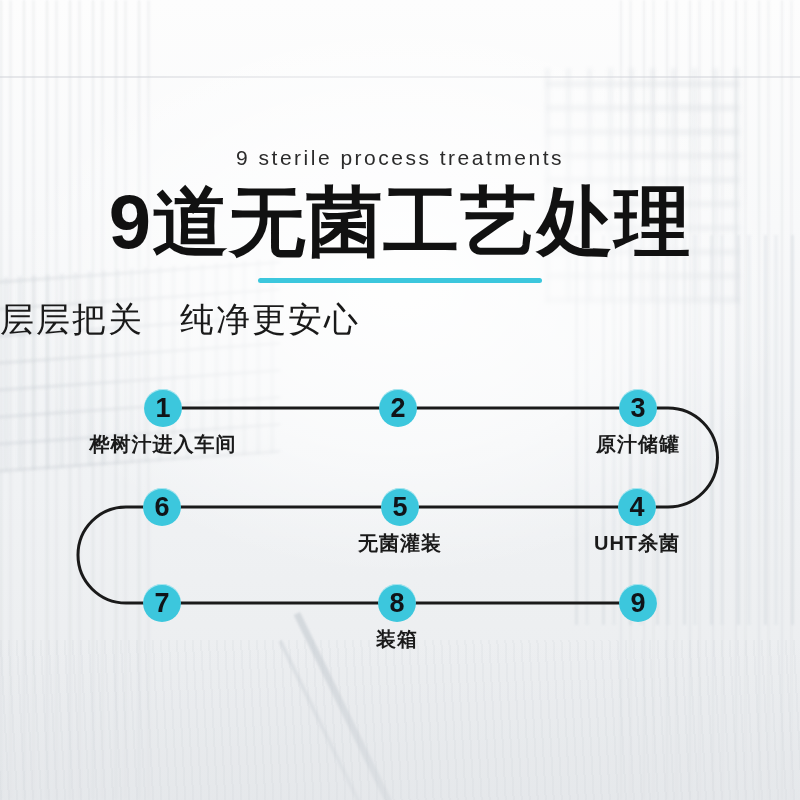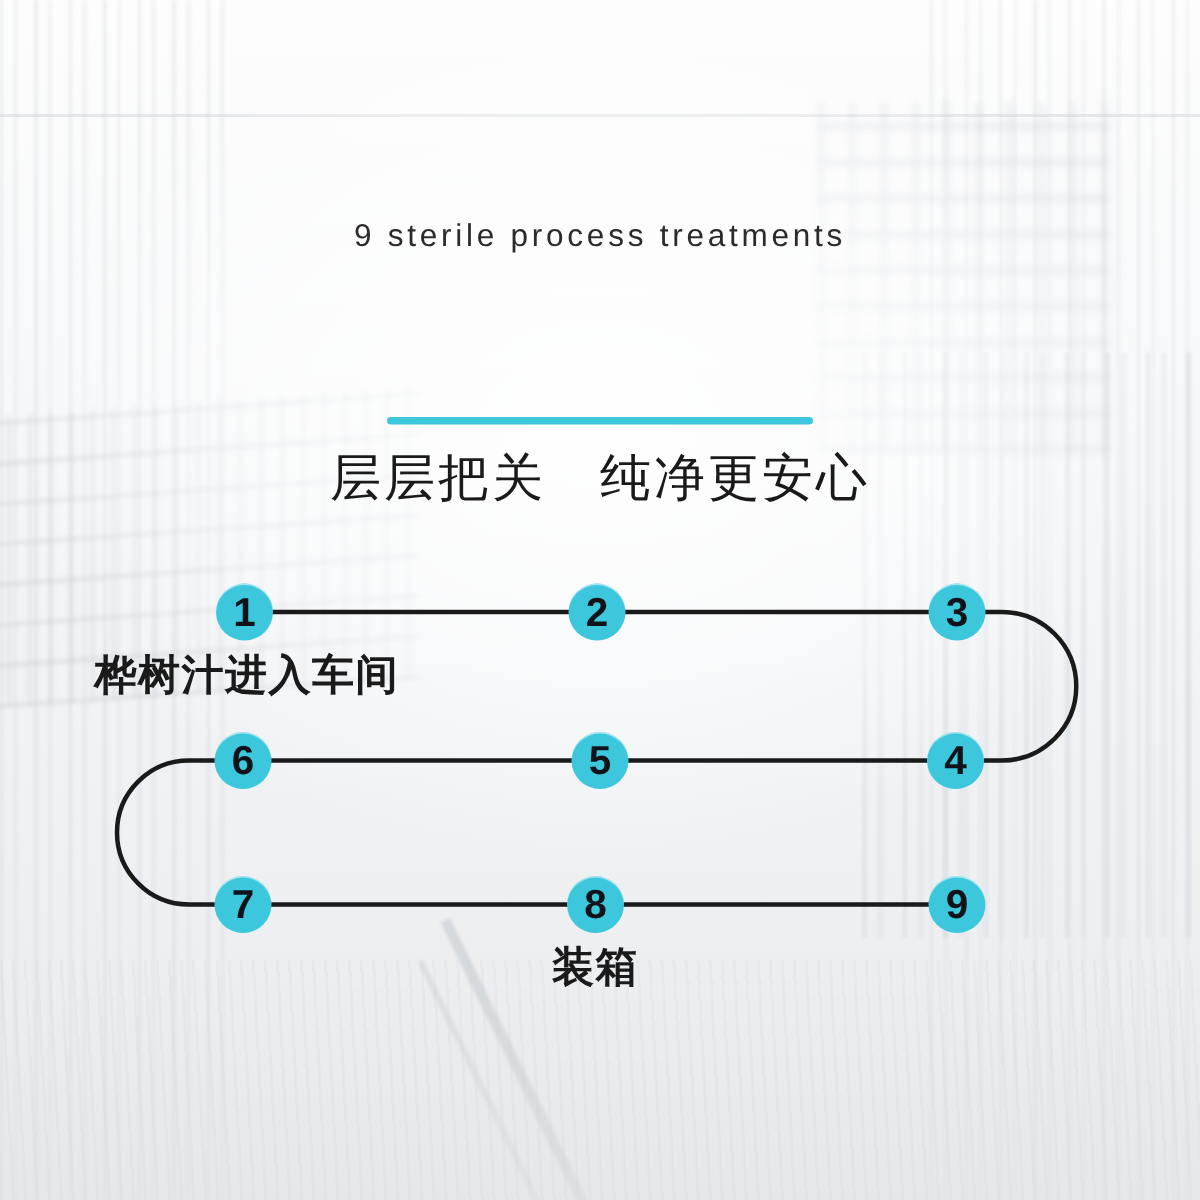--- a/index.html
+++ b/index.html
@@ -87,21 +87,20 @@
     letter-spacing:1px;
     white-space:nowrap;
   }
   .title-divider{
     position:absolute;left:258px;top:278px;
     width:284px;height:5px;border-radius:3px;
     background:var(--accent,#3CC7DD);
   }
   .tagline{
     position:absolute;left:0;right:0;top:297px;
-    text-align:center;
     font-size:34px;line-height:44px;
     font-weight:500;color:#1a1a1a;
     letter-spacing:2px;
   }
 
   
   .flow-lines{position:absolute;left:0;top:0;pointer-events:none;}
   .flow-path{fill:none;stroke:var(--line,#1A1A1A);stroke-width:3;}
   .step{
     position:absolute;width:200px;
@@ -111,21 +110,21 @@
     width:38px;height:38px;margin:0 auto;
     border-radius:50%;
     background:var(--accent,#3CC7DD);
     box-shadow:inset 0 1px 0 rgba(255,255,255,.55);
     display:flex;align-items:center;justify-content:center;
     font-size:27px;font-weight:bold;color:#101418;
     line-height:1;
   }
   .step-label{
     margin-top:4px;
-    font-size:28px;font-weight:bold;color:#1a1a1a;
+    font-size:20px;font-weight:bold;color:#1a1a1a;
     letter-spacing:1px;
     white-space:nowrap;
   }
 </style>
 </head>
 <body>
 
 <div class="poster">
 
   <div class="bg-layer bg-base"></div>
@@ -134,43 +133,47 @@
   <div class="bg-layer ceiling-line"></div>
   <div class="bg-layer structure-center"></div>
   <div class="bg-layer machine-left"></div>
   <div class="bg-layer machine-right"></div>
   <div class="bg-layer conveyor-edge a"></div>
   <div class="bg-layer conveyor-edge b"></div>
   <div class="bg-layer floor-texture"></div>
   <div class="bg-layer center-wash"></div>
 
   <div class="subtitle-en">9 sterile process treatments</div>
+  <div class="title">9道无菌工艺处理</div>
   <div class="title-divider"></div>
   <div class="tagline">层层把关　纯净更安心</div>
 
   <svg class="flow-lines" width="800" height="800" viewBox="0 0 800 800">
     <path class="flow-path" d="M163 408 H668 A49.5 49.5 0 0 1 668 507 H126 A48 48 0 0 0 126 603 H638"></path>
   </svg>
 
   <div class="step" style="left:63px;top:389px;">
     <div class="step-circle">1</div>
     <div class="step-label">桦树汁进入车间</div>
   </div>
   <div class="step" style="left:298px;top:389px;">
     <div class="step-circle">2</div>
   </div>
   <div class="step" style="left:538px;top:389px;">
     <div class="step-circle">3</div>
+    <div class="step-label">原汁储罐</div>
   </div>
 
   <div class="step" style="left:537px;top:488px;">
     <div class="step-circle">4</div>
+    <div class="step-label">UHT杀菌</div>
   </div>
   <div class="step" style="left:300px;top:488px;">
     <div class="step-circle">5</div>
+    <div class="step-label">无菌灌装</div>
   </div>
   <div class="step" style="left:62px;top:488px;">
     <div class="step-circle">6</div>
   </div>
 
   <div class="step" style="left:62px;top:584px;">
     <div class="step-circle">7</div>
   </div>
   <div class="step" style="left:297px;top:584px;">
     <div class="step-circle">8</div>

